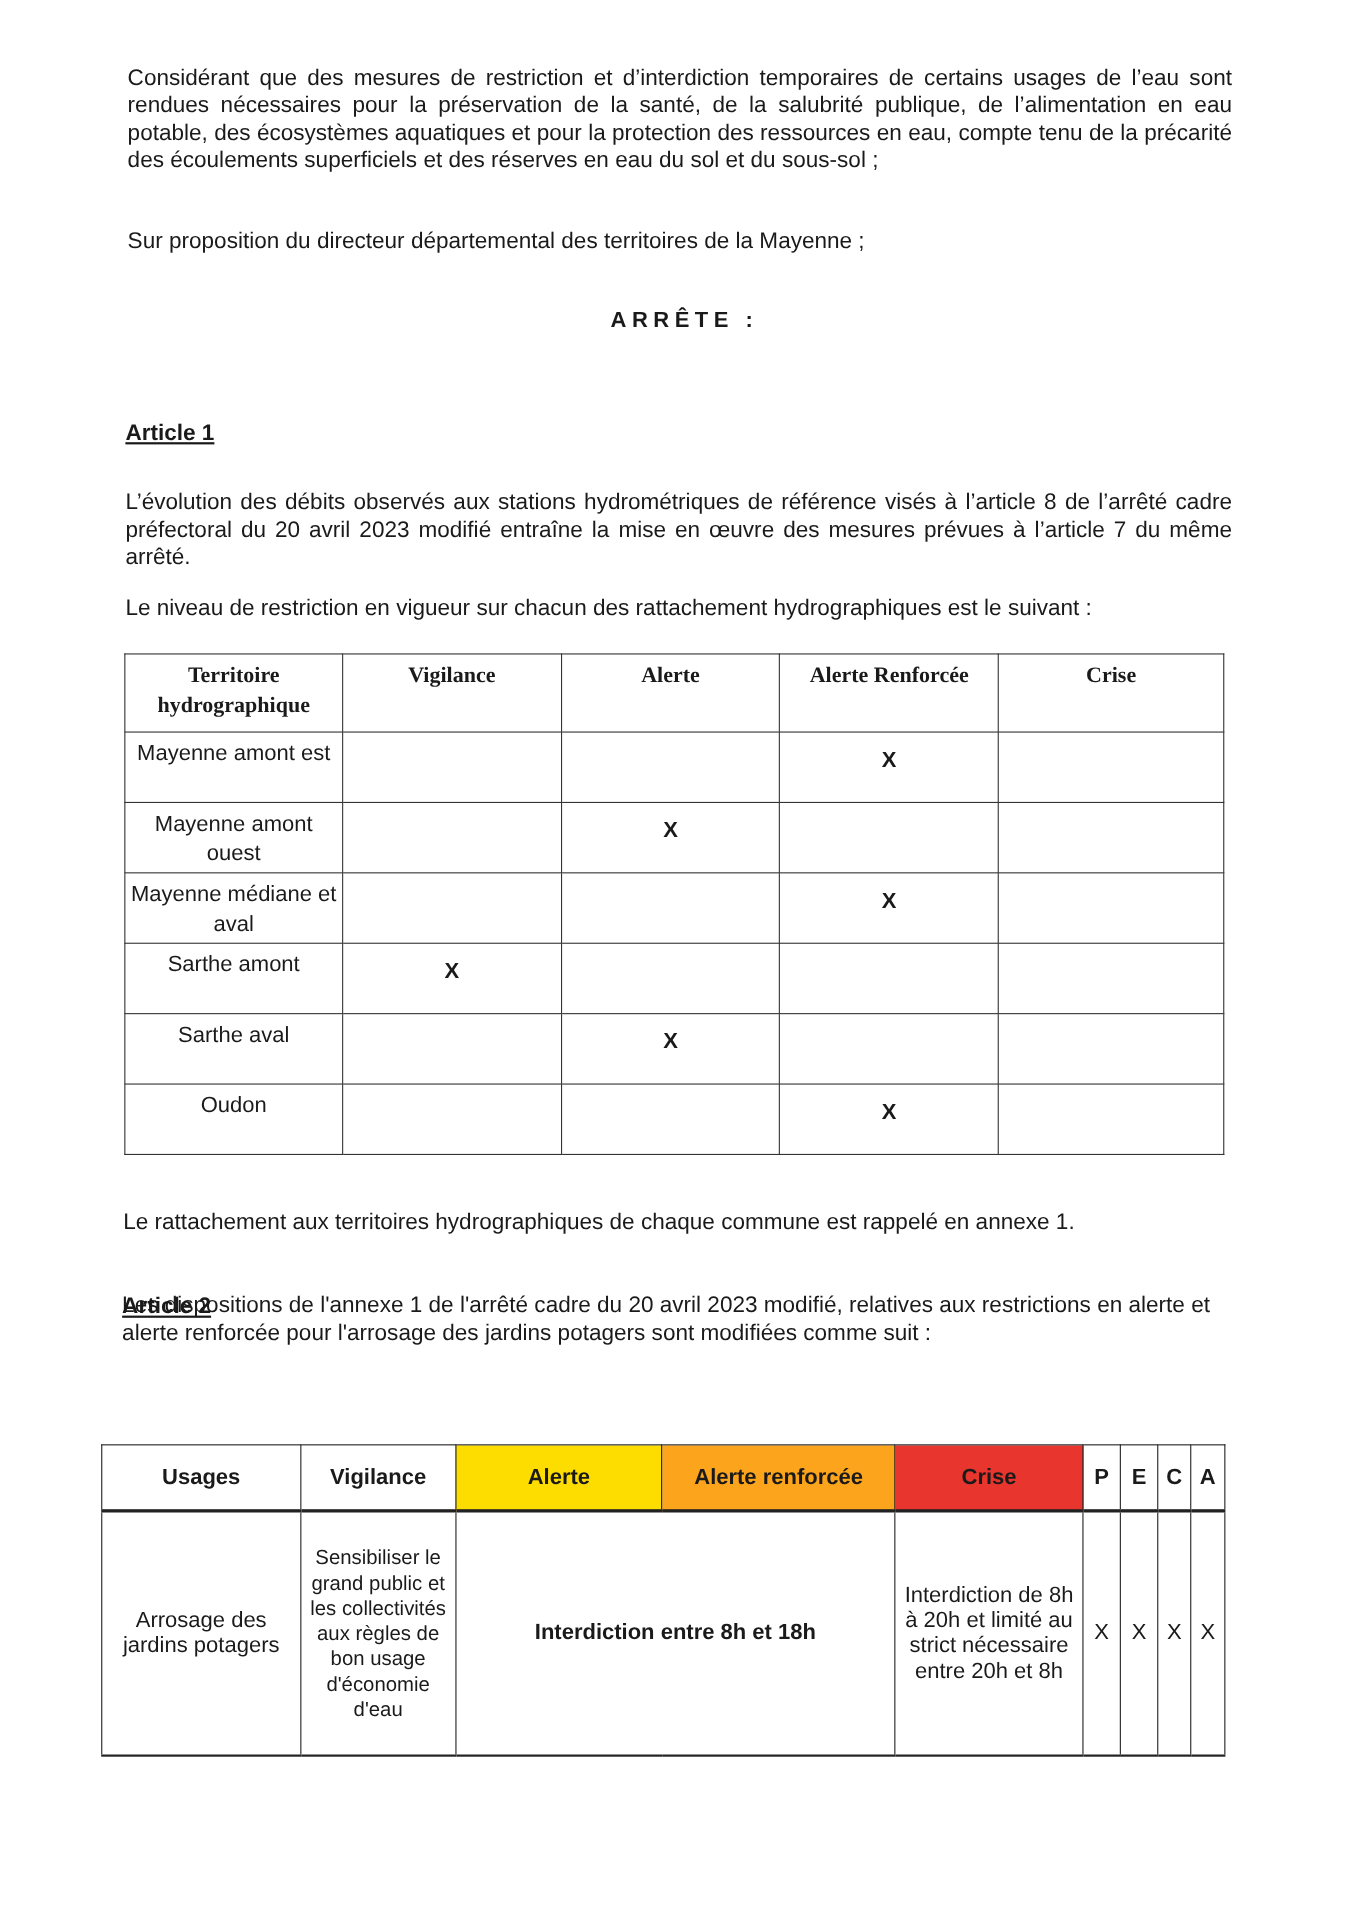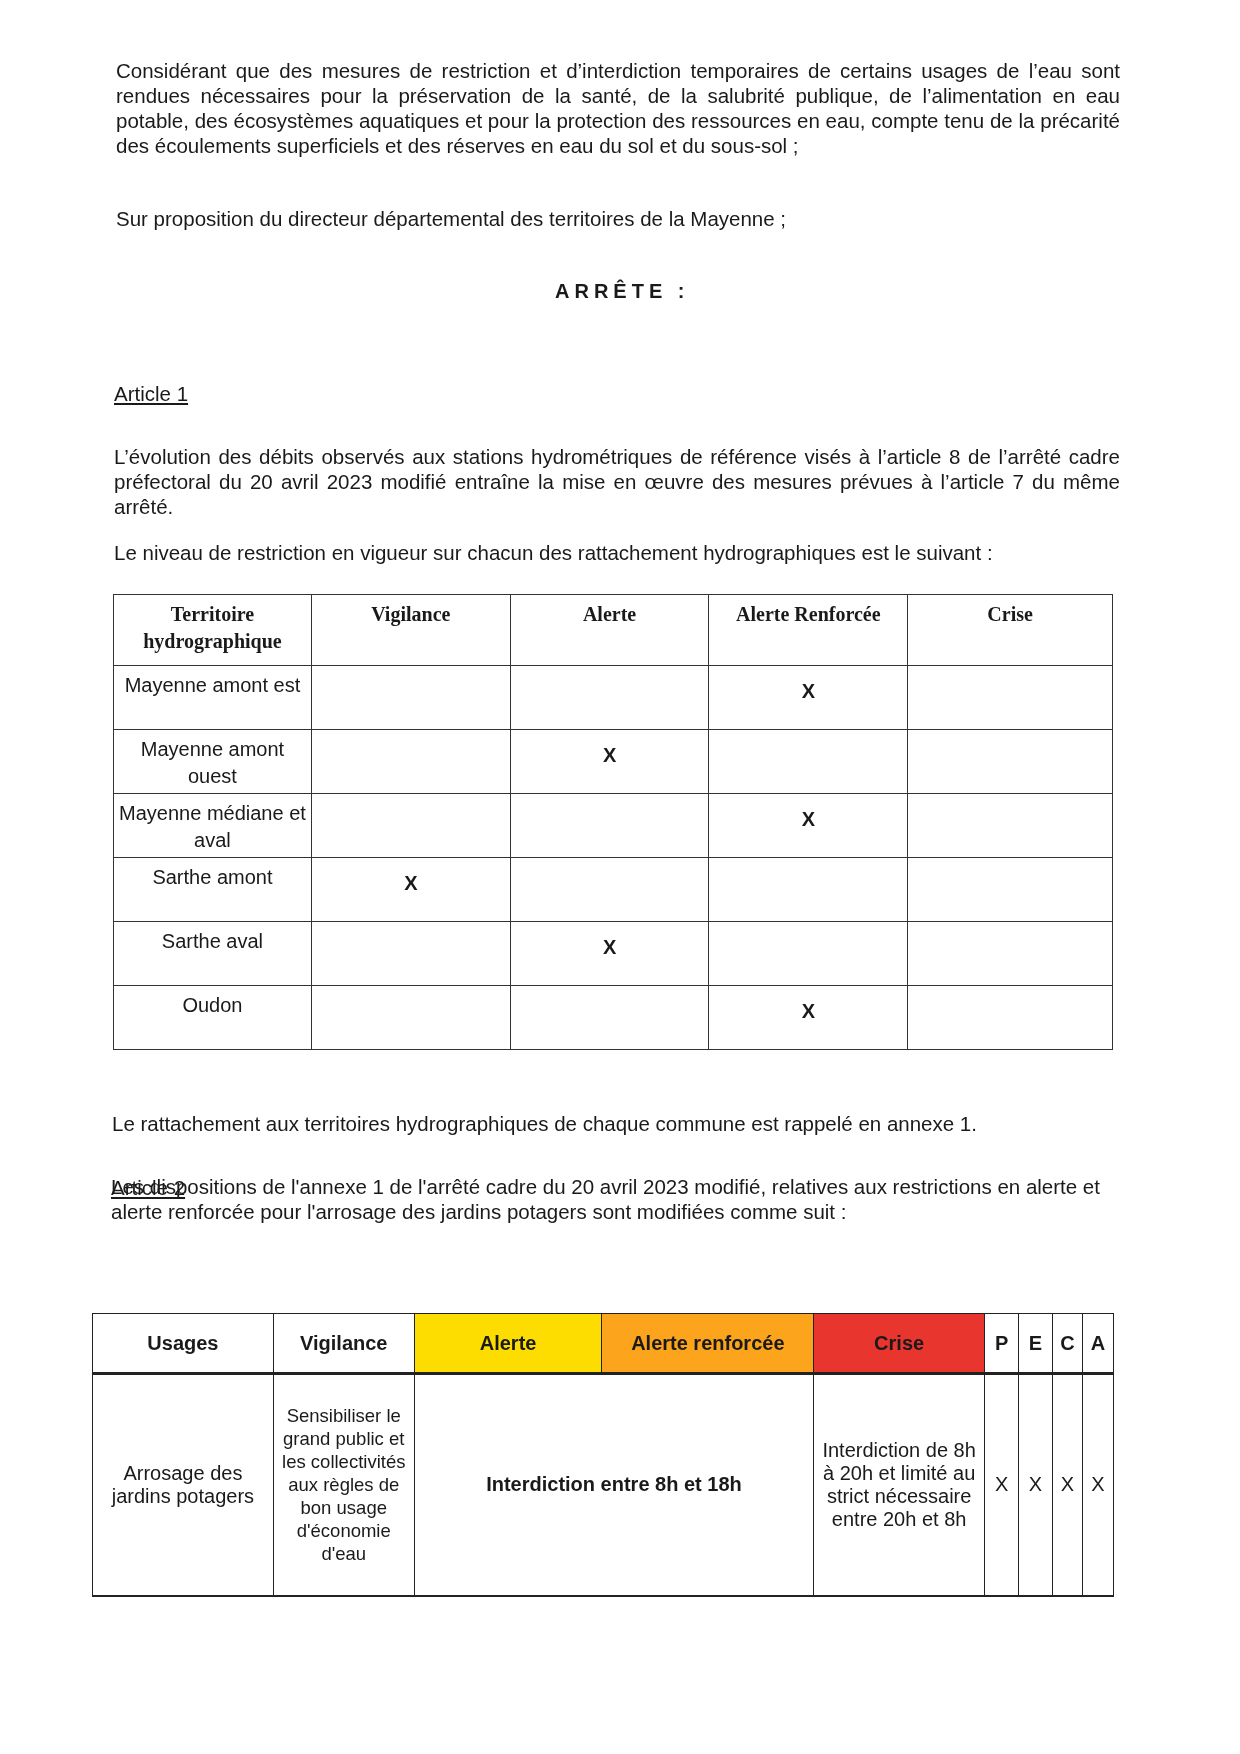--- a/index.html
+++ b/index.html
@@ -11,21 +11,21 @@
     .para {
       position: absolute; left: 116px; width: 1004px;
       font-size: 20.5px; line-height: 25px; text-align: justify; margin: 0;
     }
     .para.left { text-align: left; }
     .arrete {
       position: absolute; left: 555px; top: 280px;
       font-size: 20px; font-weight: bold; letter-spacing: 5px;
     }
     .article-title {
-      position: absolute; font-size: 20.5px; font-weight: normal;
+      position: absolute; font-size: 20.5px; font-weight: bold;
       text-decoration: underline; margin: 0;
     }
     table { border-collapse: collapse; position: absolute; }
     
     #t1 { left: 113px; top: 594px; width: 1000px; }
     #t1 td, #t1 th {
       border: 1.5px solid #333; vertical-align: top; text-align: center;
       font-size: 20px; line-height: 27px; padding: 6px 4px 0 4px; height: 64px;
       box-sizing: border-box;
     }
@@ -114,21 +114,21 @@
   <tr>
     <td>Oudon</td>
     <td class="mark"></td>
     <td class="mark"></td>
     <td class="mark">X</td>
     <td class="mark"></td>
   </tr>
 </tbody>
   </table>
 
-<p class="para left" style="left:112px; top:1098px;margin-top:13px;">Le rattachement aux territoires hydrographiques de chaque commune est rappelé en annexe 1.</p>
+<p class="para left" style="left:112px; top:1098px;">Le rattachement aux territoires hydrographiques de chaque commune est rappelé en annexe 1.</p>
 
 <p class="article-title" style="left:111px; top:1176px;">Article 2</p>
 <p class="para" style="left:111px; top:1174px; width:1010px; text-align:left;">Les dispositions de l'annexe 1 de l'arrêté cadre du 20 avril 2023 modifié, relatives aux restrictions en alerte et alerte renforcée pour l'arrosage des jardins potagers sont modifiées comme suit :</p>
 
 <table id="t2">
   <colgroup>
     <col style="width:181px">
       <col style="width:141px">
       <col style="width:188px">
       <col style="width:212px">

